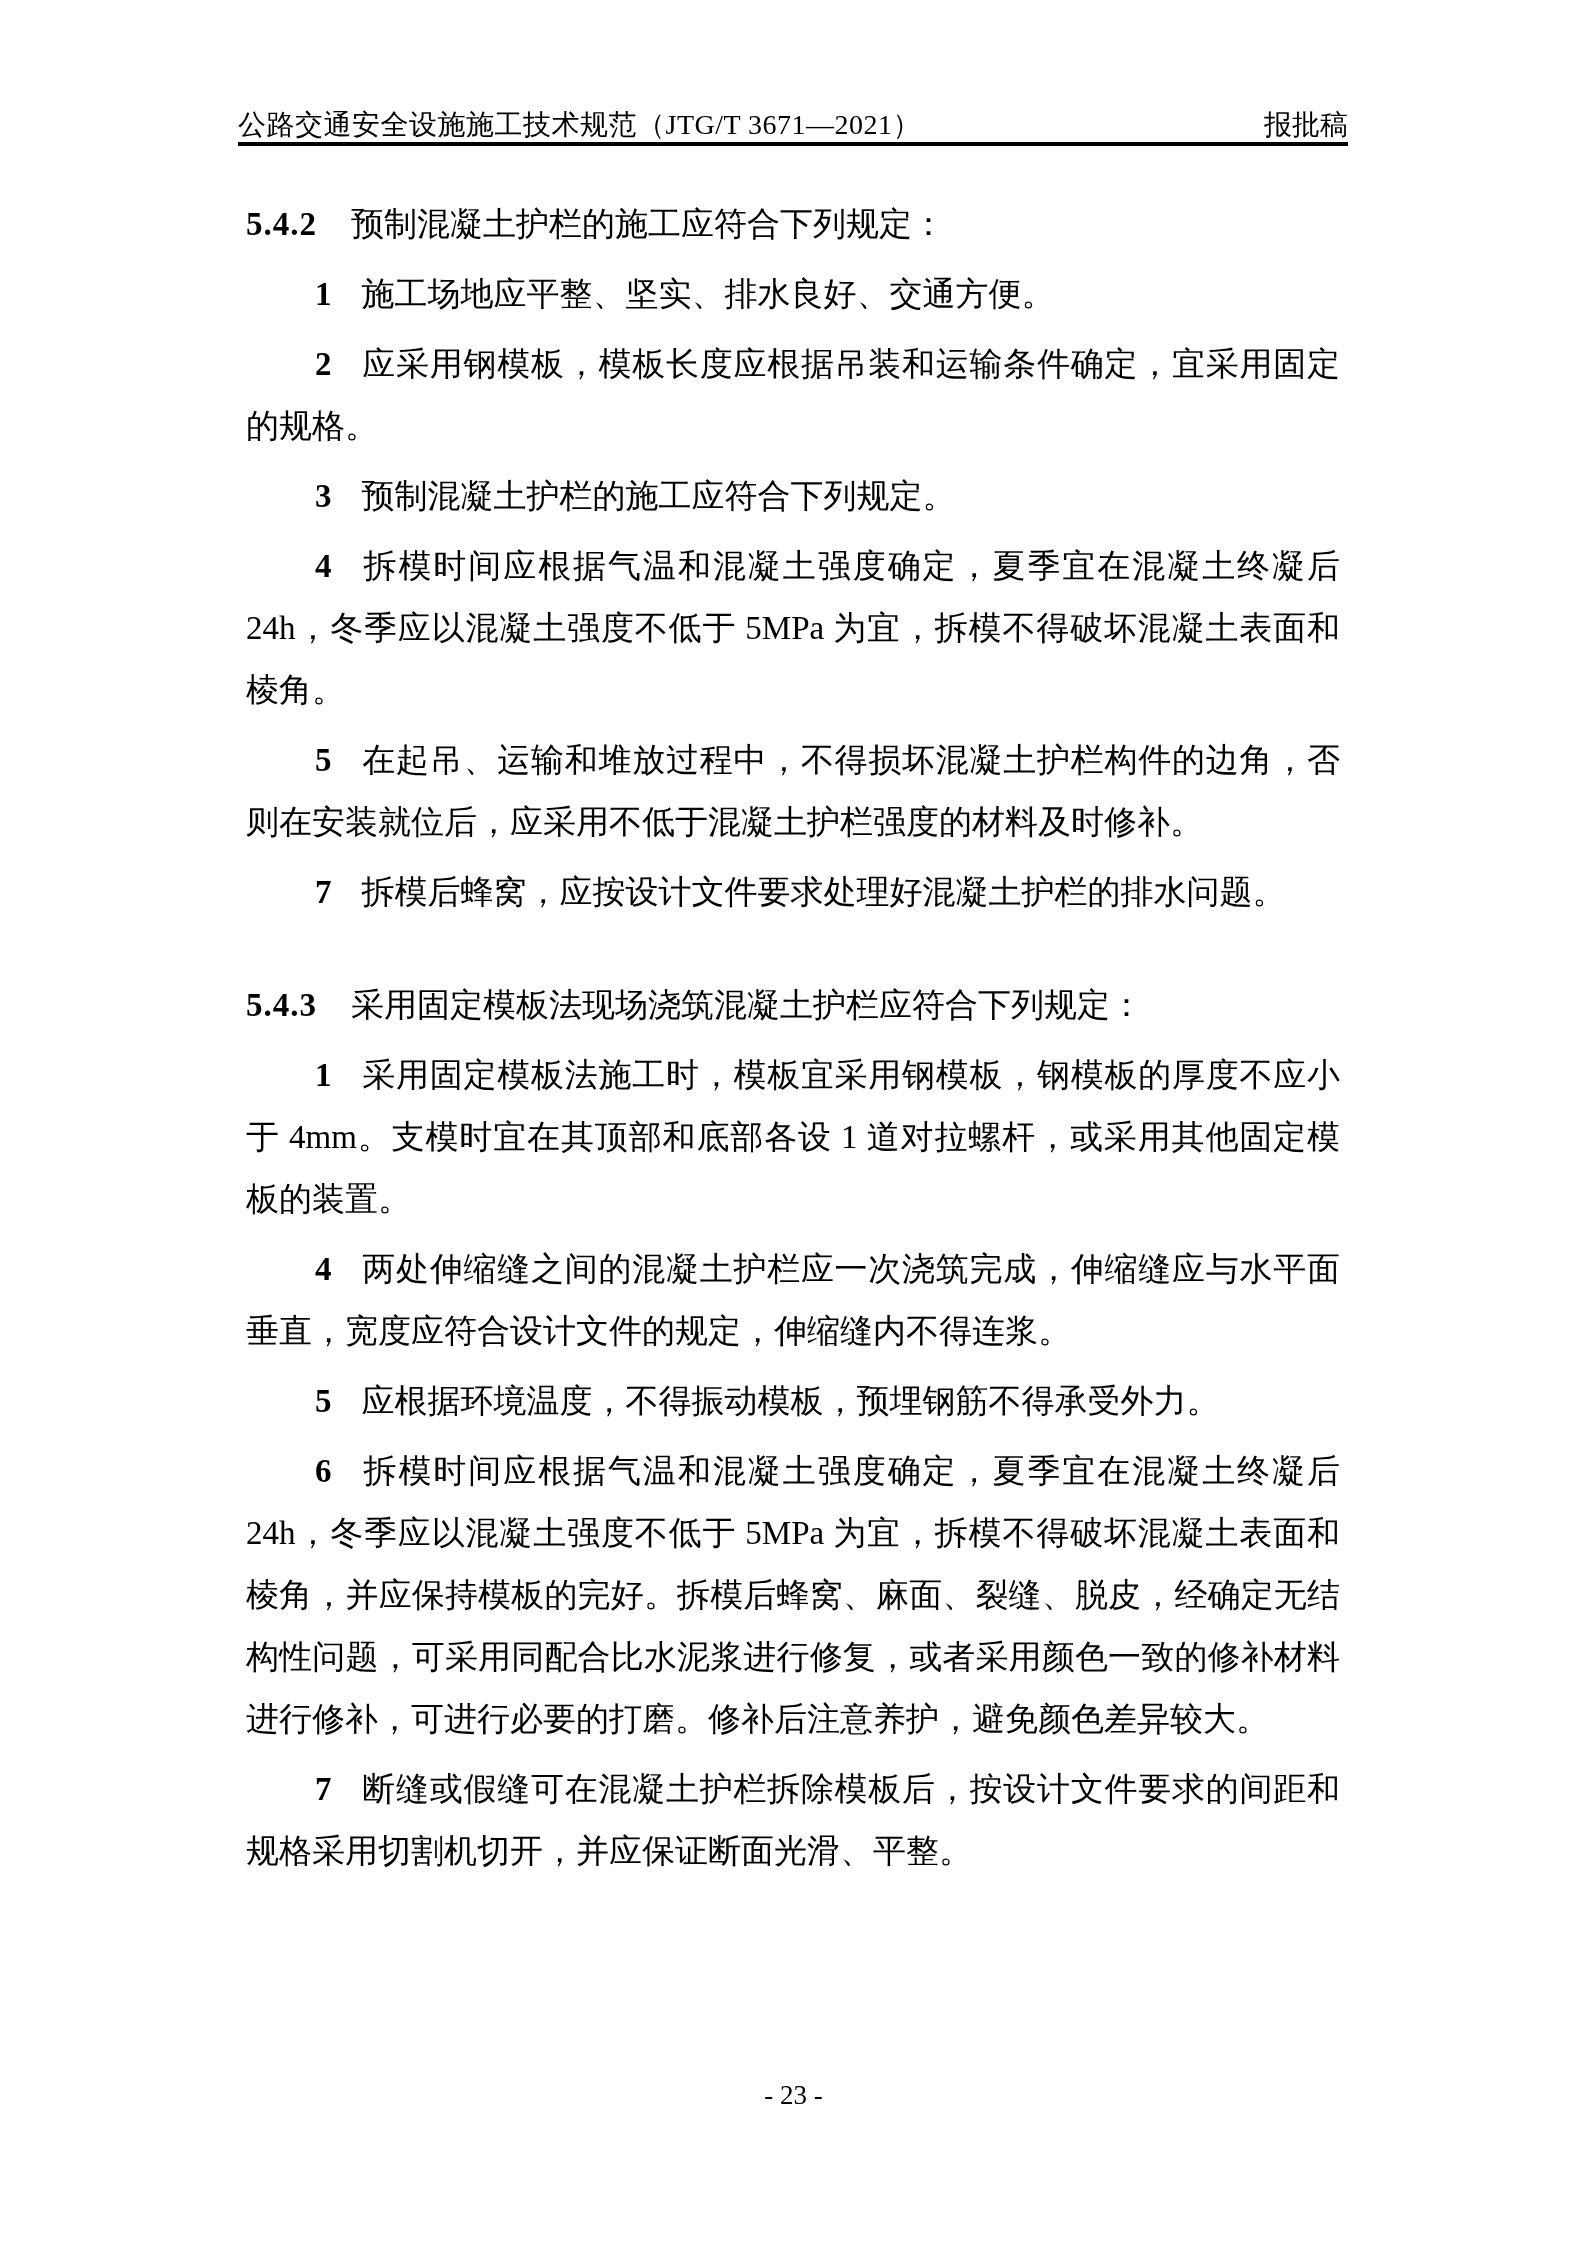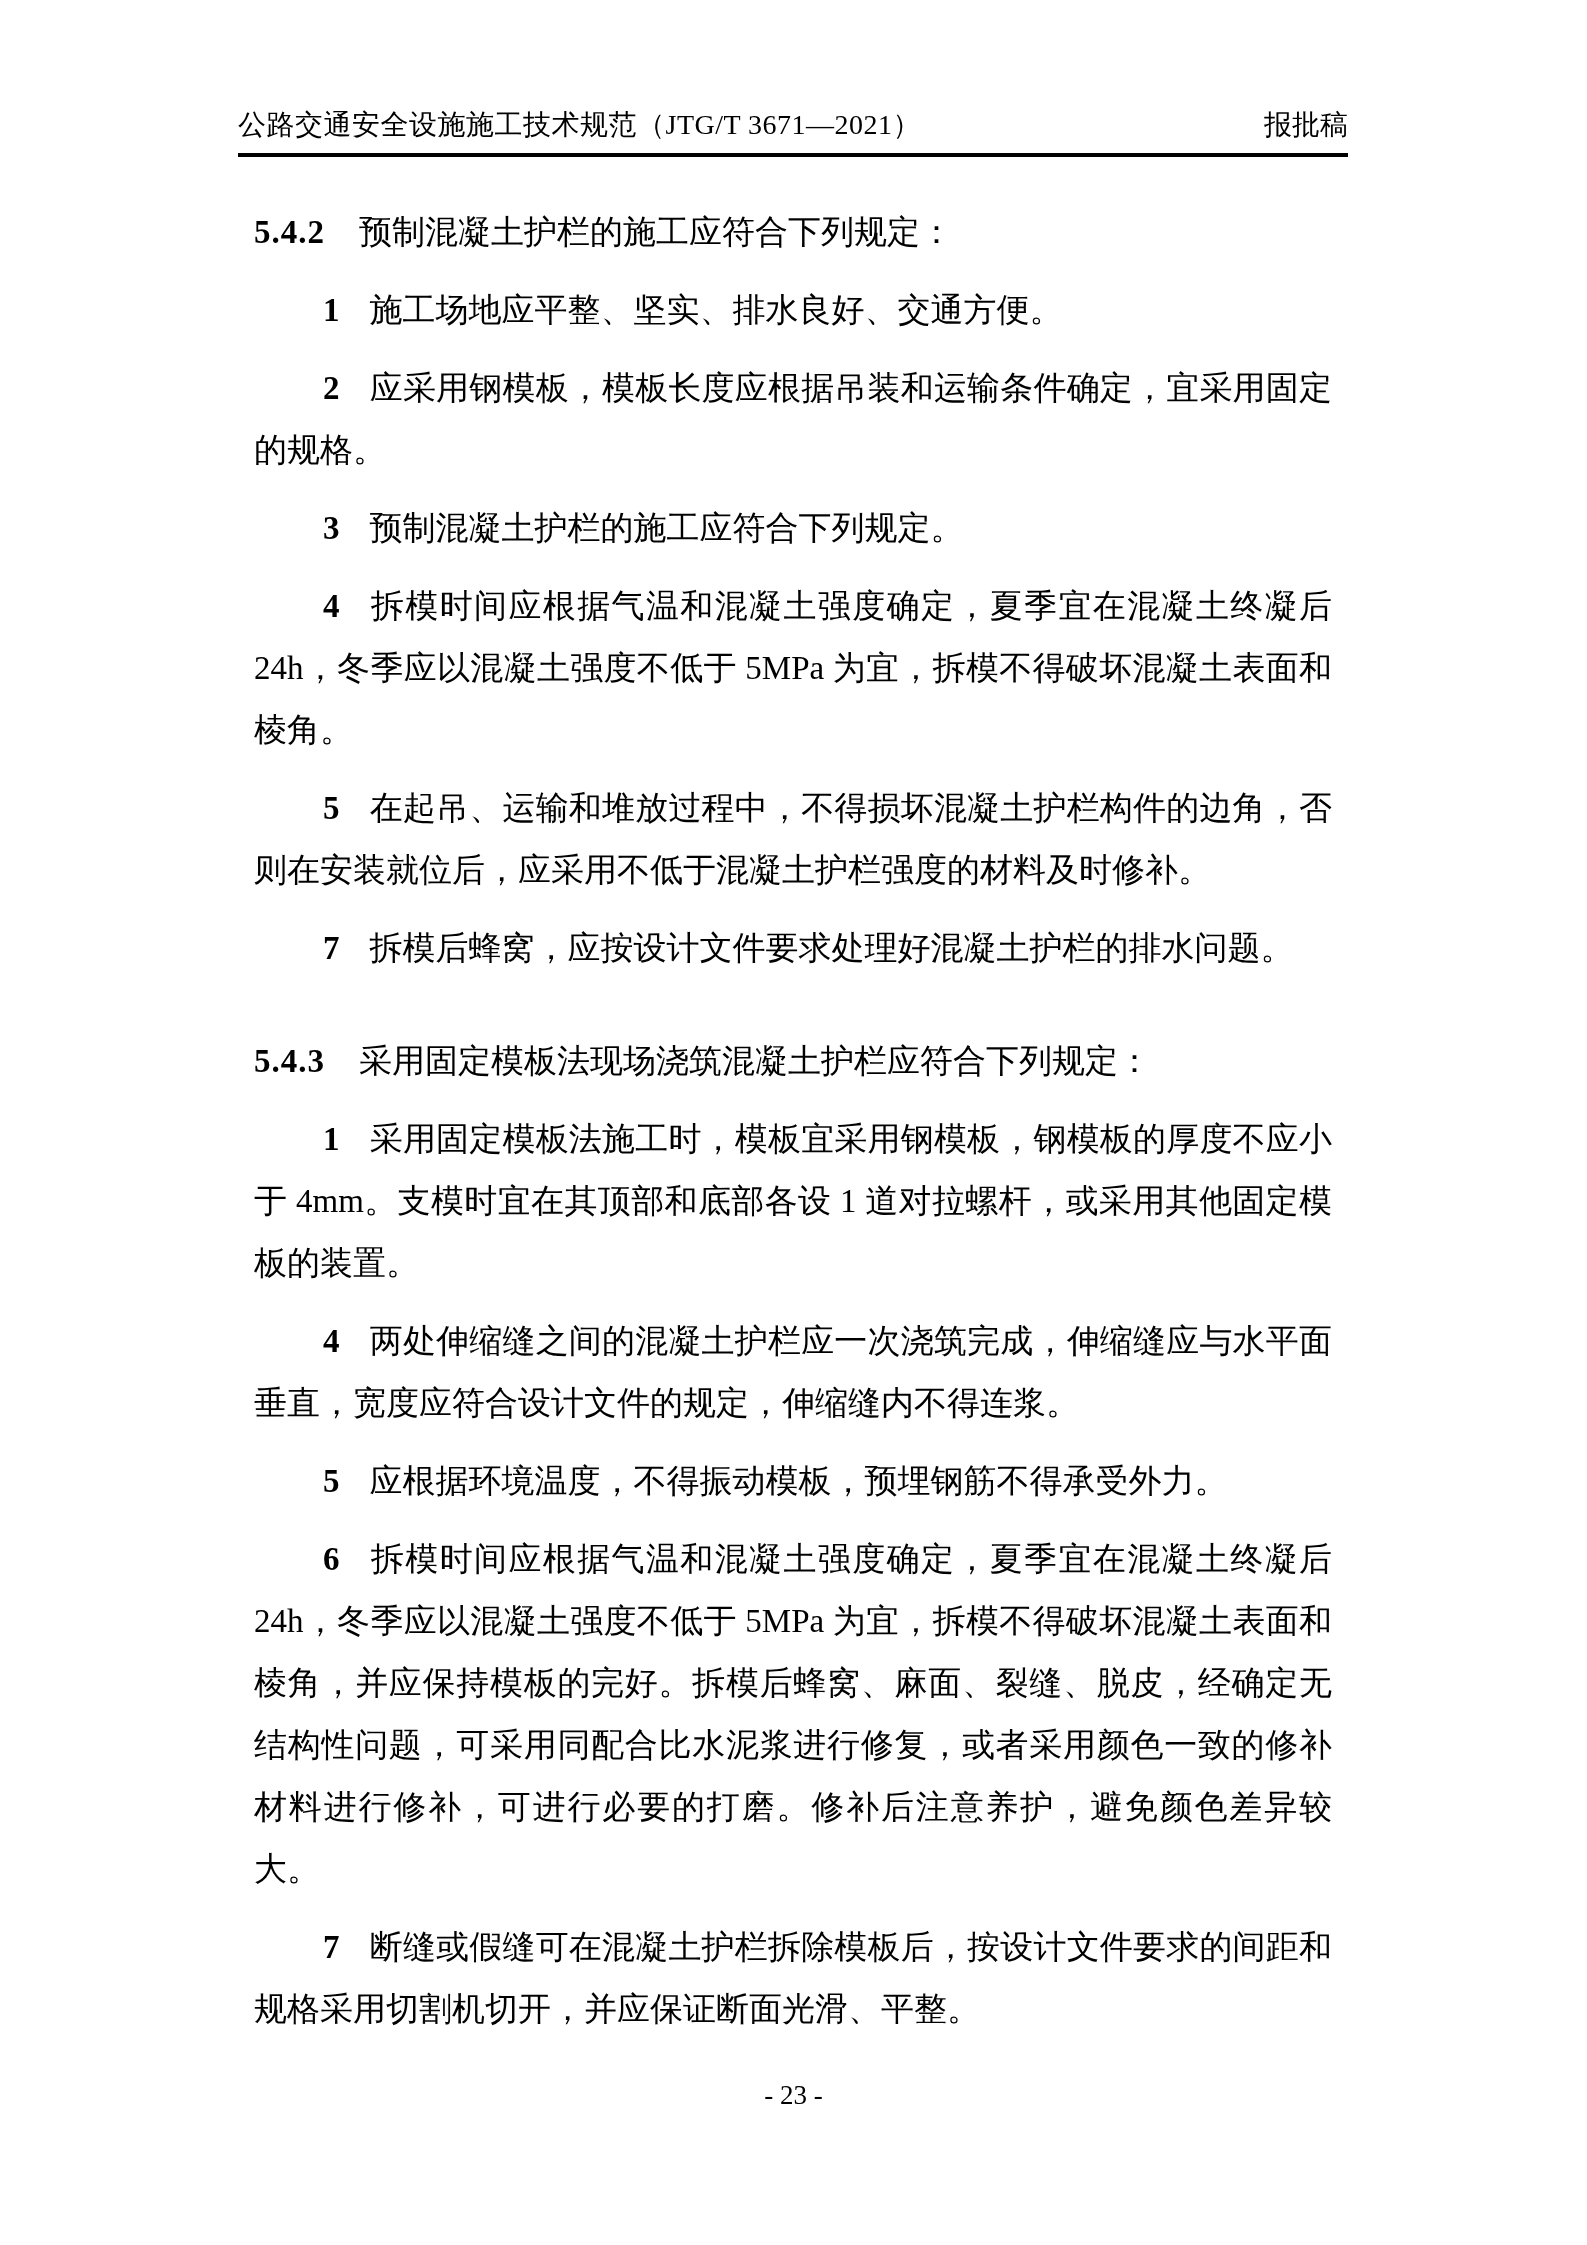--- a/index.html
+++ b/index.html
@@ -21,38 +21,38 @@
     position: absolute;
     left: 238px;
     width: 1110px;
     top: 108px;
     display: flex;
     justify-content: space-between;
     align-items: baseline;
     font-size: 28px;
     line-height: 34px;
     border-bottom: 4px solid #000000;
-    padding-bottom: 11px;
+    padding-bottom: 0;
   }
   .page-header .title {
     letter-spacing: 0.5px;
   }
   
   .doc-body {
     position: absolute;
     left: 238px;
     width: 1110px;
     top: 185px;
     font-size: 33px;
     line-height: 62px;
     text-align: justify;
     text-justify: inter-character;
   }
   .doc-body p {
-    margin: 16px;
+    margin: 8px;
     padding: 0;
   }
   p.section-head {
     text-indent: 0;
   }
   p.section-head.spaced {
     margin-top: 51px;
   }
   .sec-num {
     font-weight: bold;

